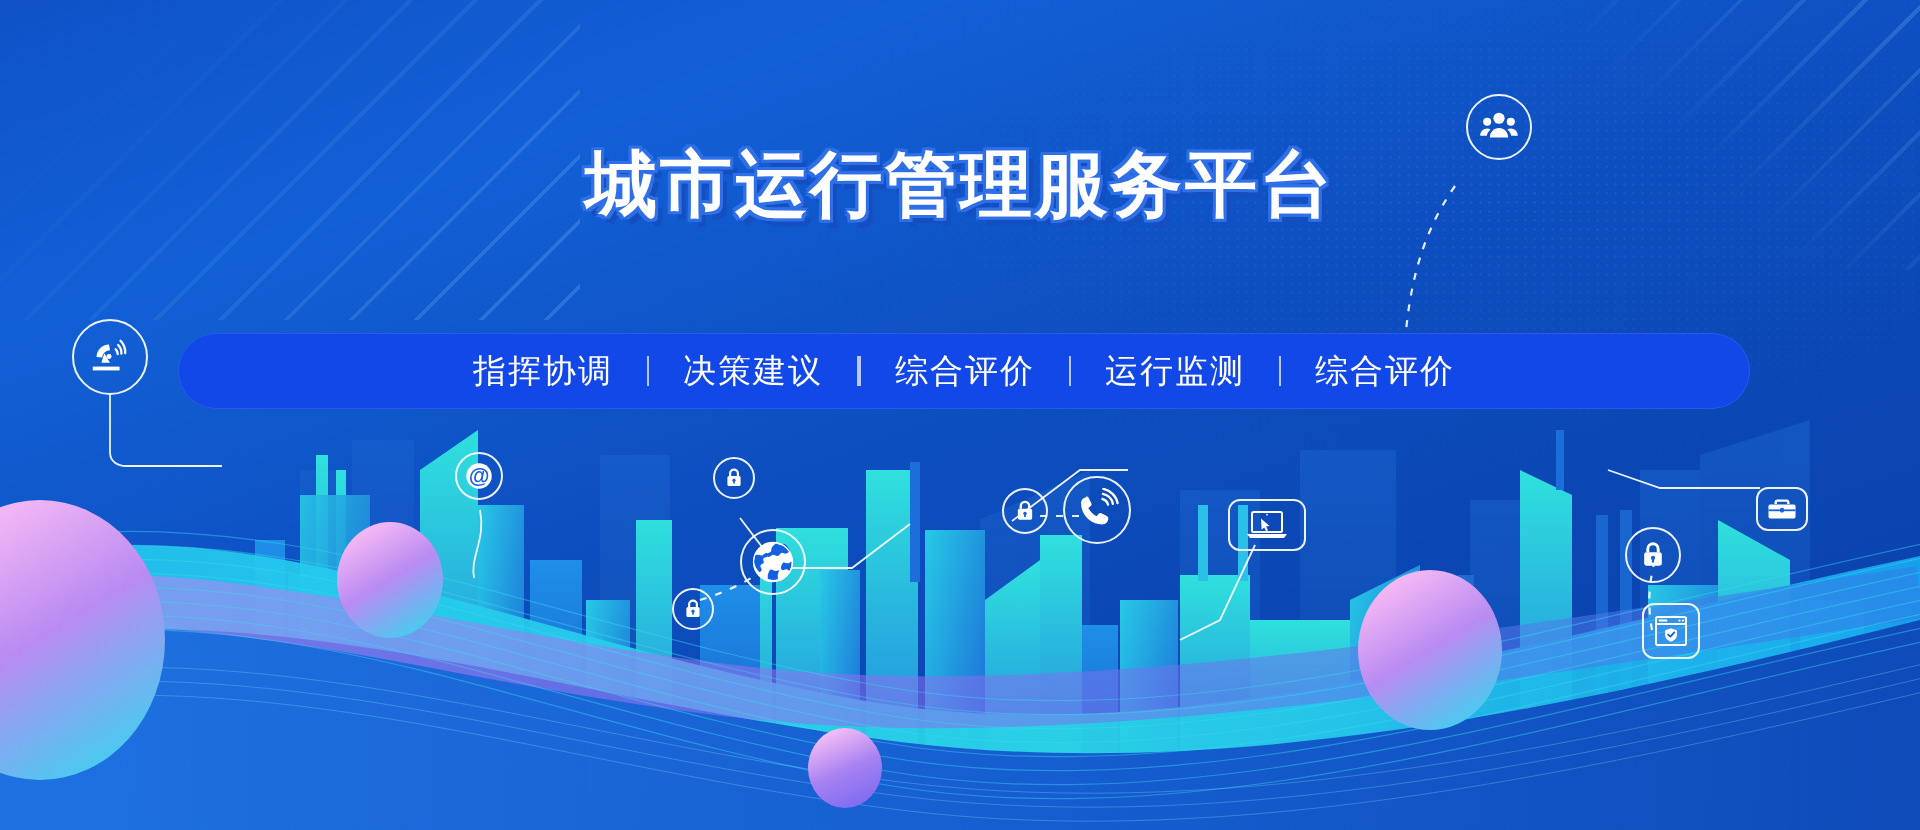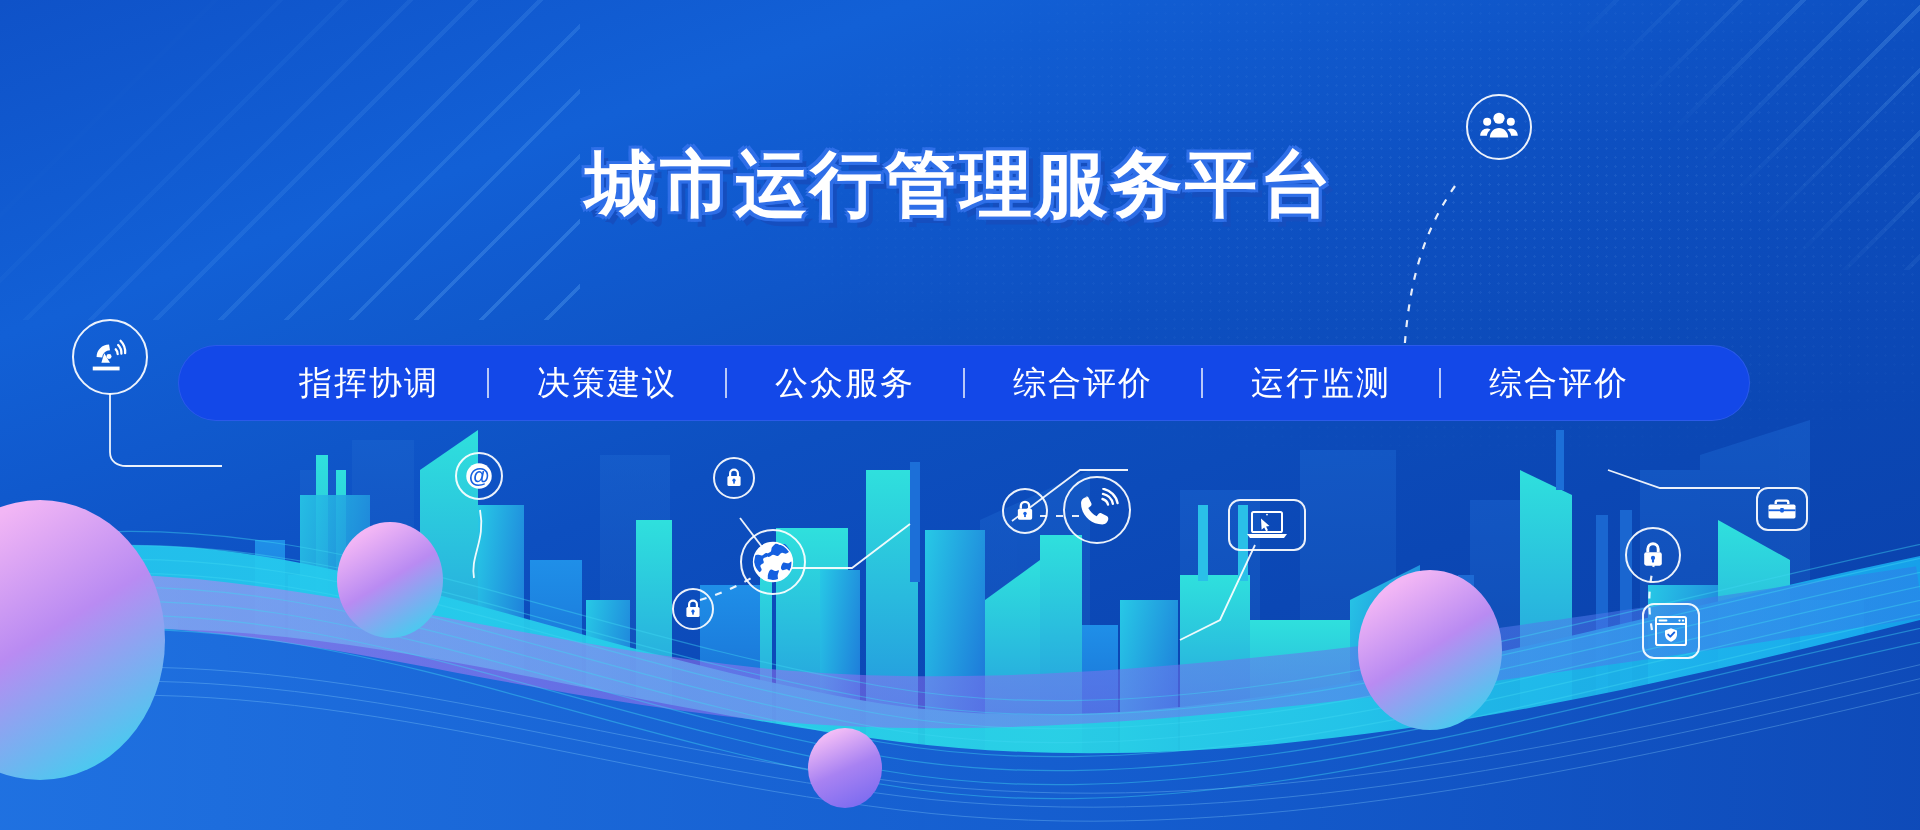--- a/index.html
+++ b/index.html
@@ -53,24 +53,24 @@
     font-size:72px; line-height:1.08; font-weight:bold; color:#ffffff;
     letter-spacing:3px;
     text-shadow:
       -3px 0 0 #2f6fe8, 3px 0 0 #2f6fe8, 0 -3px 0 #2f6fe8, 0 3px 0 #2f6fe8,
       -3px -3px 0 #2f6fe8, 3px -3px 0 #2f6fe8, -3px 3px 0 #2f6fe8, 3px 3px 0 #2f6fe8,
       7px 8px 0 rgba(22,78,190,.95);
   }
 
   
   .nav{
-    position:absolute; left:178px; top:345px; width:1572px; height:76px;
+    position:absolute; left:178px; top:333px; width:1572px; height:76px;
     border-radius:38px; background:#1348e8;
     box-shadow:0 0 0 1px rgba(255,255,255,.10) inset;
-    display:flex; align-items:center; justify-content:center; gap:14px;
+    display:flex; align-items:center; justify-content:center; gap:0;
   }
   .nav-item{
     color:#ffffff; font-size:33px; letter-spacing:2px; font-weight:500;
     padding:0 34px; cursor:pointer; white-space:nowrap;
   }
   .nav-sep{ width:2px; height:30px; background:rgba(255,255,255,.70); flex:none; }
 
   
   .badge{
     position:absolute; border-radius:50%;
@@ -238,21 +238,20 @@
 
   <div class="title-wrap">
     <h1 class="title">城市运行管理服务平台</h1>
   </div>
 
   <nav class="nav">
     <span class="nav-item">指挥协调</span>
     <span class="nav-sep"></span>
     <span class="nav-item">决策建议</span>
     <span class="nav-sep"></span>
-    <span class="nav-item">公众服务</span>
     <span class="nav-sep"></span>
     <span class="nav-item">综合评价</span>
     <span class="nav-sep"></span>
     <span class="nav-item">运行监测</span>
     <span class="nav-sep"></span>
     <span class="nav-item">综合评价</span>
   </nav>
 
   <div class="badge" style="left:72px;top:319px;width:76px;height:76px;">
     <svg width="46" height="46" viewBox="0 0 48 48" fill="#fff">

